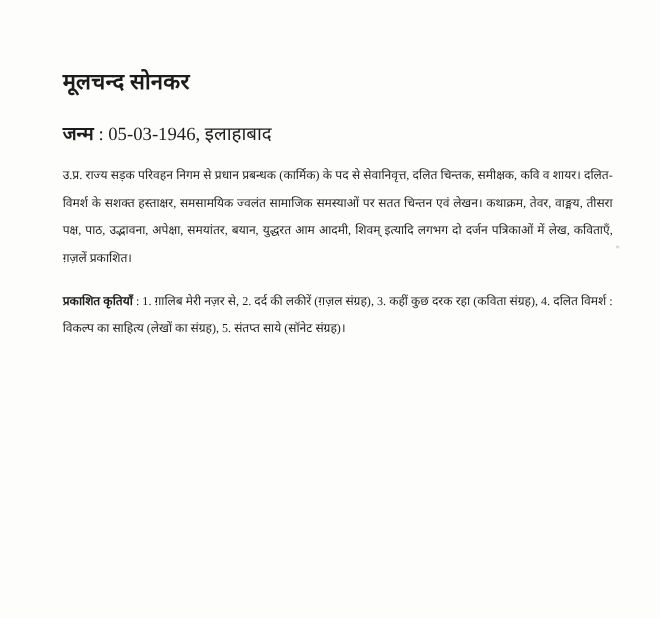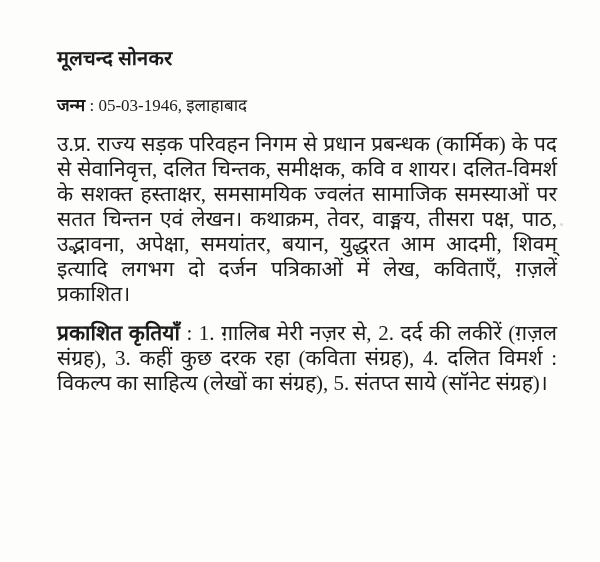--- a/index.html
+++ b/index.html
@@ -11,39 +11,39 @@
     width: 600px;
     height: 562px;
     background: #fdfdfc;
     overflow: hidden;
     font-family: "Liberation Serif", "DejaVu Serif", serif;
     color: #1c1c1c;
   }
   .content {
     position: absolute;
     left: 57px;
-    top: 44px;
+    top: 60px;
     width: 500px;
   }
   .title {
     font-size: 20px;
     font-weight: bold;
     margin: 0 0 22px 0;
     letter-spacing: 0.2px;
   }
   .birth-line {
     font-size: 17px;
     margin: 0 0 16px 0;
   }
   .birth-line strong {
     font-weight: bold;
     text-align: center;
   }
   .para {
-    font-size: 21px;
+    font-size: 11px;
     line-height: 25px;
     text-align: justify;
     margin: 0 0 14px 0;
   }
   .para strong {
     font-weight: bold;
   }
   .scan-speck {
     position: absolute;
     left: 560px;

